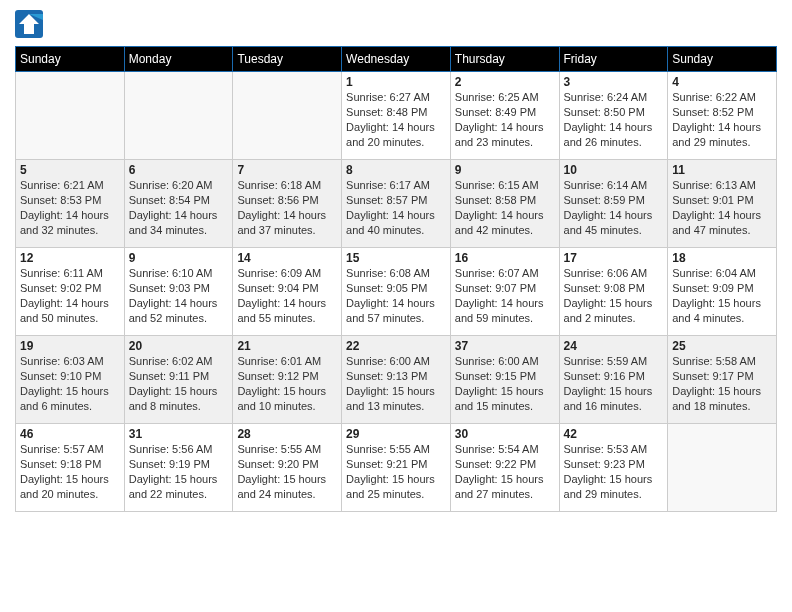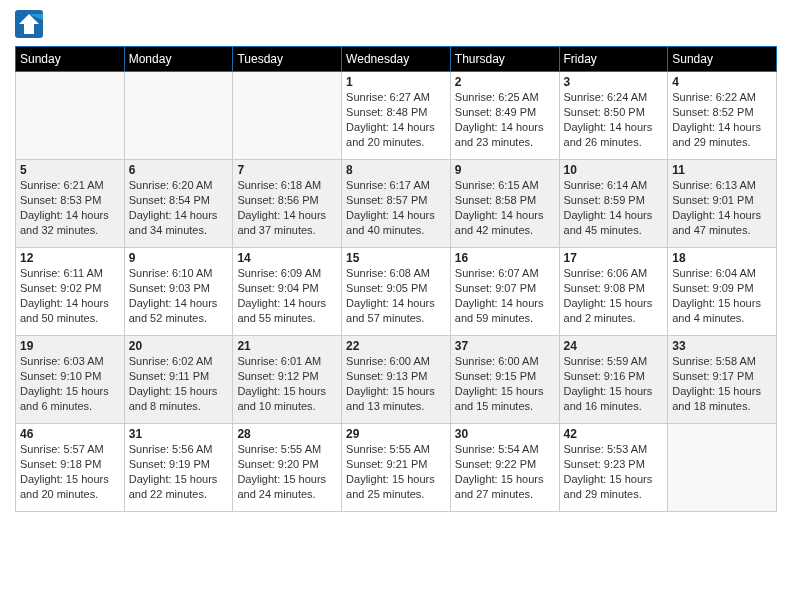--- a/index.html
+++ b/index.html
@@ -238,21 +238,21 @@
           </td>
           <td class="cal-cell shaded">
             <span class="day-num">37</span>
             <div class="cell-info">Sunrise: 6:00 AM<br>Sunset: 9:15 PM<br>Daylight: 15 hours<br>and 15 minutes.</div>
           </td>
           <td class="cal-cell shaded">
             <span class="day-num">24</span>
             <div class="cell-info">Sunrise: 5:59 AM<br>Sunset: 9:16 PM<br>Daylight: 15 hours<br>and 16 minutes.</div>
           </td>
           <td class="cal-cell shaded">
-            <span class="day-num">33</span>
+            <span class="day-num">25</span>
             <div class="cell-info">Sunrise: 5:58 AM<br>Sunset: 9:17 PM<br>Daylight: 15 hours<br>and 18 minutes.</div>
           </td>
         </tr>
         <tr>
           <td class="cal-cell">
             <span class="day-num">46</span>
             <div class="cell-info">Sunrise: 5:57 AM<br>Sunset: 9:18 PM<br>Daylight: 15 hours<br>and 20 minutes.</div>
           </td>
           <td class="cal-cell">
             <span class="day-num">31</span>

